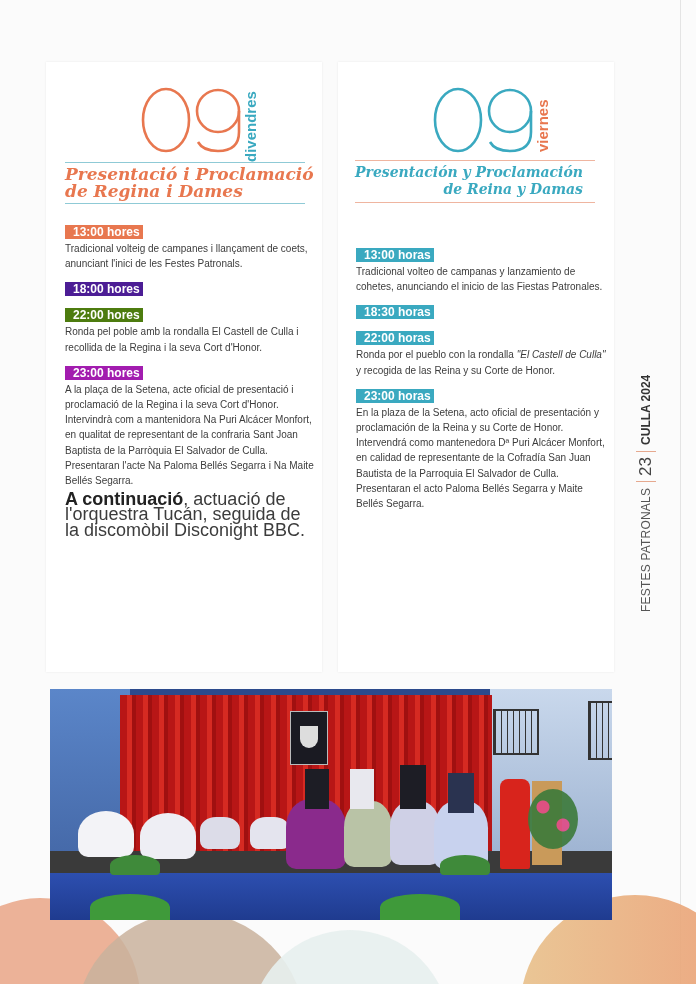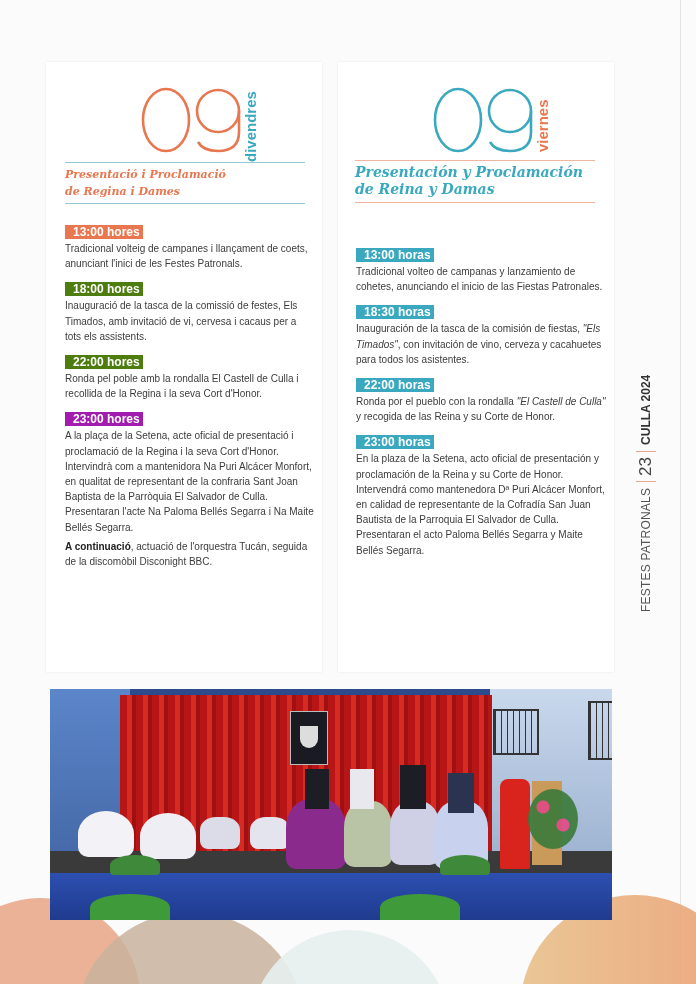--- a/index.html
+++ b/index.html
@@ -16,31 +16,31 @@
   }
   .card.left { left:46px; top:62px; width:276px; height:610px; }
   .card.right { left:338px; top:62px; width:276px; height:610px; }
   .weekday {
     position:absolute; font-weight:bold; font-size:15px;
     transform:rotate(-90deg); transform-origin:left top; white-space:nowrap;
   }
   .rule { position:absolute; height:1px; }
   .title {
     position:absolute; font-family:"DejaVu Serif", serif; font-style:italic; font-weight:bold;
-    font-size:11px; line-height:17px;
+    font-size:17px; line-height:17px;
   }
   .events { position:absolute; left:19px; top:160px; width:250px; }
   .event { margin-bottom:8px; }
   .badge {
     display:inline-block; color:#fff; font-weight:bold; font-size:12px;
     line-height:14px; padding:0 3px 0 8px;
   }
   .desc { font-size:10px; line-height:15.2px; color:#3c3c3c; margin-top:1px; }
   .desc i { font-style:italic; }
-  .cont { font-size:10px; line-height:15.2px; color:#3c3c3c; margin-top:-4px; }
+  .cont { font-size:18px; line-height:15.2px; color:#3c3c3c; margin-top:-4px; }
   .cont b { font-weight:bold; color:#222; }
 
   .sidebar {
     position:absolute; left:636px; top:612px;
     transform:rotate(-90deg); transform-origin:left top;
     white-space:nowrap; font-size:12px; color:#555; display:flex; align-items:center;
   }
   .sidebar .fest { letter-spacing:0.2px; }
   .sidebar .pg { font-size:17px; color:#444; margin:0 6px; padding:0 5px; border-left:1px solid #e6a98f; border-right:1px solid #e6a98f; }
   .sidebar .culla { font-weight:bold; color:#333; font-size:12px; }
@@ -69,22 +69,21 @@
     <div>de Regina i Dames</div>
   </div>
   <div class="rule" style="left:19px;top:141px;width:240px;background:#8fcad6;"></div>
 
   <div class="events">
     <div class="event">
       <span class="badge" style="background:#e8774f">13:00 hores</span>
       <div class="desc">Tradicional volteig de campanes i llançament de coets, anunciant l'inici de les Festes Patronals.</div>
     </div>
     <div class="event">
-      <span class="badge" style="background:#4d7c0f">18:00 hores</span>
-      <div class="desc">Inauguració de la tasca de la comissió de festes, Els Timados, amb invitació de vi, cervesa i cacaus per a tots els assistents.</div>
+      <span class="badge" style="background:#4c1d95">18:00 hores</span>
     </div>
     <div class="event">
       <span class="badge" style="background:#4d7c0f">22:00 hores</span>
       <div class="desc">Ronda pel poble amb la rondalla El Castell de Culla i recollida de la Regina i la seva Cort d'Honor.</div>
     </div>
     <div class="event">
       <span class="badge" style="background:#a21caf">23:00 hores</span>
       <div class="desc">A la plaça de la Setena, acte oficial de presentació i proclamació de la Regina i la seva Cort d'Honor. Intervindrà com a mantenidora Na Puri Alcácer Monfort, en qualitat de representant de la confraria Sant Joan Baptista de la Parròquia El Salvador de Culla. Presentaran l'acte Na Paloma Bellés Segarra i Na Maite Bellés Segarra.</div>
     </div>
     <div class="cont"><b>A continuació</b><span>, actuació de l'orquestra Tucán, seguida de la discomòbil Disconight BBC.</span></div>
@@ -92,34 +91,33 @@
 </div>
 
 <div class="card right">
   <svg style="position:absolute;left:94px;top:24px" width="110" height="68" viewBox="0 0 110 68">
     <ellipse cx="26" cy="34" rx="23" ry="31" fill="none" stroke="#3aa9c0" stroke-width="2.6"></ellipse>
     <ellipse cx="78" cy="25" rx="21" ry="21" fill="none" stroke="#3aa9c0" stroke-width="2.6"></ellipse>
     <path d="M99 25 L99 46 Q99 65 78 65 Q63 65 58 56" fill="none" stroke="#3aa9c0" stroke-width="2.6"></path>
   </svg>
   <div class="weekday" style="left:196px;top:90px;color:#e8774f;">viernes</div>
   <div class="rule" style="left:17px;top:98px;width:240px;background:#efb5a0;"></div>
-  <div class="title" style="left:17px;top:102px;color:#3aa9c0;font-size:14px;">
+  <div class="title" style="left:17px;top:102px;color:#3aa9c0;font-size:14px;text-align:right;">
     <div>Presentación y Proclamación</div>
     <div>de Reina y Damas</div>
   </div>
   <div class="rule" style="left:17px;top:140px;width:240px;background:#efb5a0;"></div>
 
   <div class="events" style="left:18px;top:160px;margin-top:23px;">
     <div class="event">
       <span class="badge" style="background:#3aa9c0">13:00 horas</span>
       <div class="desc">Tradicional volteo de campanas y lanzamiento de cohetes, anunciando el inicio de las Fiestas Patronales.</div>
     </div>
     <div class="event">
       <span class="badge" style="background:#3aa9c0">18:30 horas</span>
-      <div class="desc"><span>Inauguración de la tasca de la comisión de fiestas, </span><i>"Els Timados"</i><span>, con invitación de vino, cerveza y cacahuetes para todos los asistentes.</span></div>
     </div>
     <div class="event">
       <span class="badge" style="background:#3aa9c0">22:00 horas</span>
       <div class="desc"><span>Ronda por el pueblo con la rondalla </span><i>"El Castell de Culla"</i><span> y recogida de las Reina y su Corte de Honor.</span></div>
     </div>
     <div class="event">
       <span class="badge" style="background:#3aa9c0">23:00 horas</span>
       <div class="desc">En la plaza de la Setena, acto oficial de presentación y proclamación de la Reina y su Corte de Honor. Intervendrá como mantenedora Dª Puri Alcácer Monfort, en calidad de representante de la Cofradía San Juan Bautista de la Parroquia El Salvador de Culla. Presentaran el acto Paloma Bellés Segarra y Maite Bellés Segarra.</div>
     </div>
   </div>

